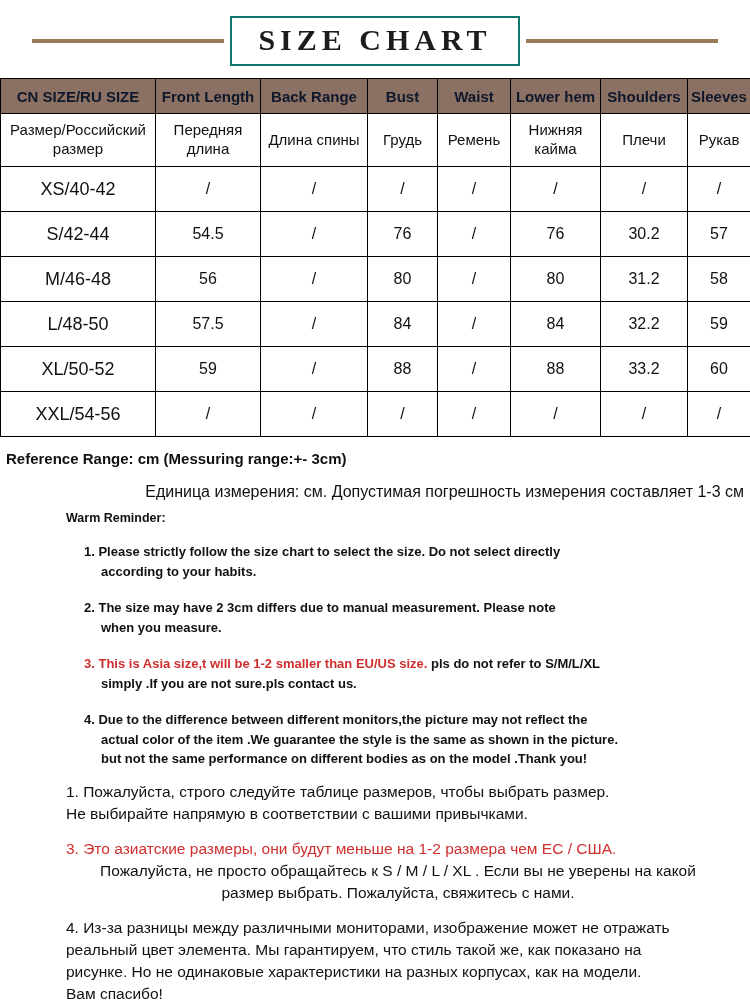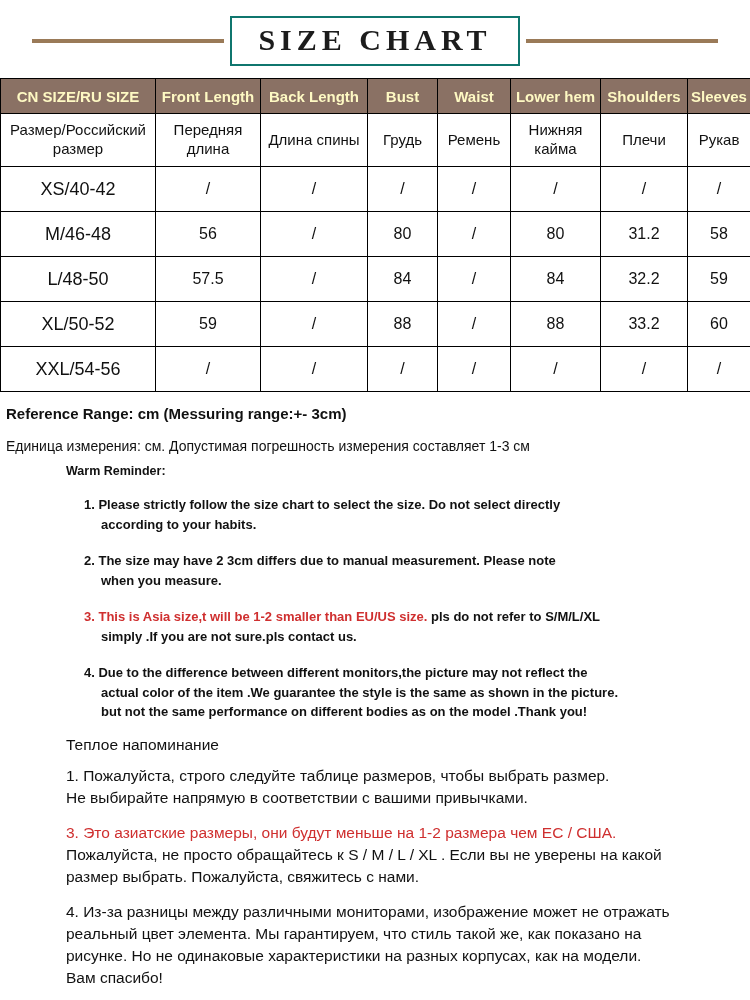--- a/index.html
+++ b/index.html
@@ -46,21 +46,21 @@
   }
   table.size-chart th, table.size-chart td {
     border: 1px solid #000;
     text-align: center;
     vertical-align: middle;
     padding: 1px 2px;
     overflow: hidden;
   }
   tr.hdr-en th {
     background: var(--header-bg, #8a7164);
-    color: #fef9c3;
+    color: #0f172a;
     font-size: 15px;
     font-weight: bold;
     height: 32px;
     text-align: center;
   }
   tr.hdr-ru th {
     font-size: 15px;
     font-weight: normal;
     height: 50px;
     line-height: 1.25;
@@ -74,21 +74,22 @@
   }
 
   
   .ref-en {
     margin: 13px 6px 16px 6px;
     font-size: 15px;
     font-weight: bold;
   }
   .ref-ru {
     margin: 9px 6px 0 6px;
-    font-size: 14px;
+    font-size: 16px;
+    text-align: right;
   }
 
   
   .warm-en {
     margin: 10px 20px 0 66px;
   }
   .warm-en .wr-title {
     font-size: 12.5px;
     font-weight: bold;
     margin-bottom: 3px;
@@ -112,20 +113,21 @@
   }
   .warm-ru .wr-title-ru {
     margin-bottom: 9px;
   }
   .warm-ru .item {
     margin-bottom: 13px;
     white-space: pre-line;
   }
   .warm-ru .item .black-part {
     display: block;
+    text-align: center;
   }
 </style>
 </head>
 <body>
 
 <div class="header-band">
   <div class="accent-line"></div>
   <div class="title-box">SIZE CHART</div>
   <div class="accent-line"></div>
 </div>
@@ -138,21 +140,21 @@
       <col style="width:70px">
     <col style="width:73px">
       <col style="width:90px">
       <col style="width:87px">
       <col style="width:63px">
   </colgroup>
   <thead>
     <tr class="hdr-en">
       <th>CN SIZE/RU SIZE</th>
       <th>Front Length</th>
-      <th>Back Length</th>
+      <th>Back Range</th>
       <th>Bust</th>
       <th>Waist</th>
       <th>Lower hem</th>
       <th>Shoulders</th>
       <th>Sleeves</th>
     </tr>
     <tr class="hdr-ru">
       <th>Размер/Российский размер</th>
       <th>Передняя длина</th>
       <th>Длина спины</th>
@@ -166,20 +168,30 @@
   <tbody>
     <tr>
       <td class="size-cell">XS/40-42</td>
       <td>/</td>
       <td>/</td>
       <td>/</td>
       <td>/</td>
       <td>/</td>
       <td>/</td>
       <td>/</td>
+    </tr>
+    <tr>
+      <td class="size-cell">S/42-44</td>
+      <td>54.5</td>
+      <td>/</td>
+      <td>76</td>
+      <td>/</td>
+      <td>76</td>
+      <td>30.2</td>
+      <td>57</td>
     </tr>
     <tr>
       <td class="size-cell">M/46-48</td>
       <td>56</td>
       <td>/</td>
       <td>80</td>
       <td>/</td>
       <td>80</td>
       <td>31.2</td>
       <td>58</td>
@@ -227,21 +239,20 @@
   <div class="item">2. The size may have 2 3cm differs due to manual measurement. Please note
 when you measure.</div>
   <div class="item"><span class="red">3. This is Asia size,t will be 1-2 smaller than EU/US size.</span><span> pls do not refer to S/M/L/XL
 simply .If you are not sure.pls contact us.</span></div>
   <div class="item">4. Due to the difference between different monitors,the picture may not reflect the
 actual color of the item .We guarantee the style is the same as shown in the picture.
 but not the same performance on different bodies as on the model .Thank you!</div>
 </div>
 
 <div class="warm-ru">
-  <div class="wr-title-ru">Теплое напоминание</div>
   <div class="item">1. Пожалуйста, строго следуйте таблице размеров, чтобы выбрать размер.
 Не выбирайте напрямую в соответствии с вашими привычками.</div>
   <div class="item"><span class="red">3. Это азиатские размеры, они будут меньше на 1-2 размера чем ЕС / США.</span><span class="black-part">Пожалуйста, не просто обращайтесь к S / M / L / XL . Если вы не уверены на какой
 размер выбрать. Пожалуйста, свяжитесь с нами.</span></div>
   <div class="item">4. Из-за разницы между различными мониторами, изображение может не отражать
 реальный цвет элемента. Мы гарантируем, что стиль такой же, как показано на
 рисунке. Но не одинаковые характеристики на разных корпусах, как на модели.
 Вам спасибо!</div>
 </div>
 

